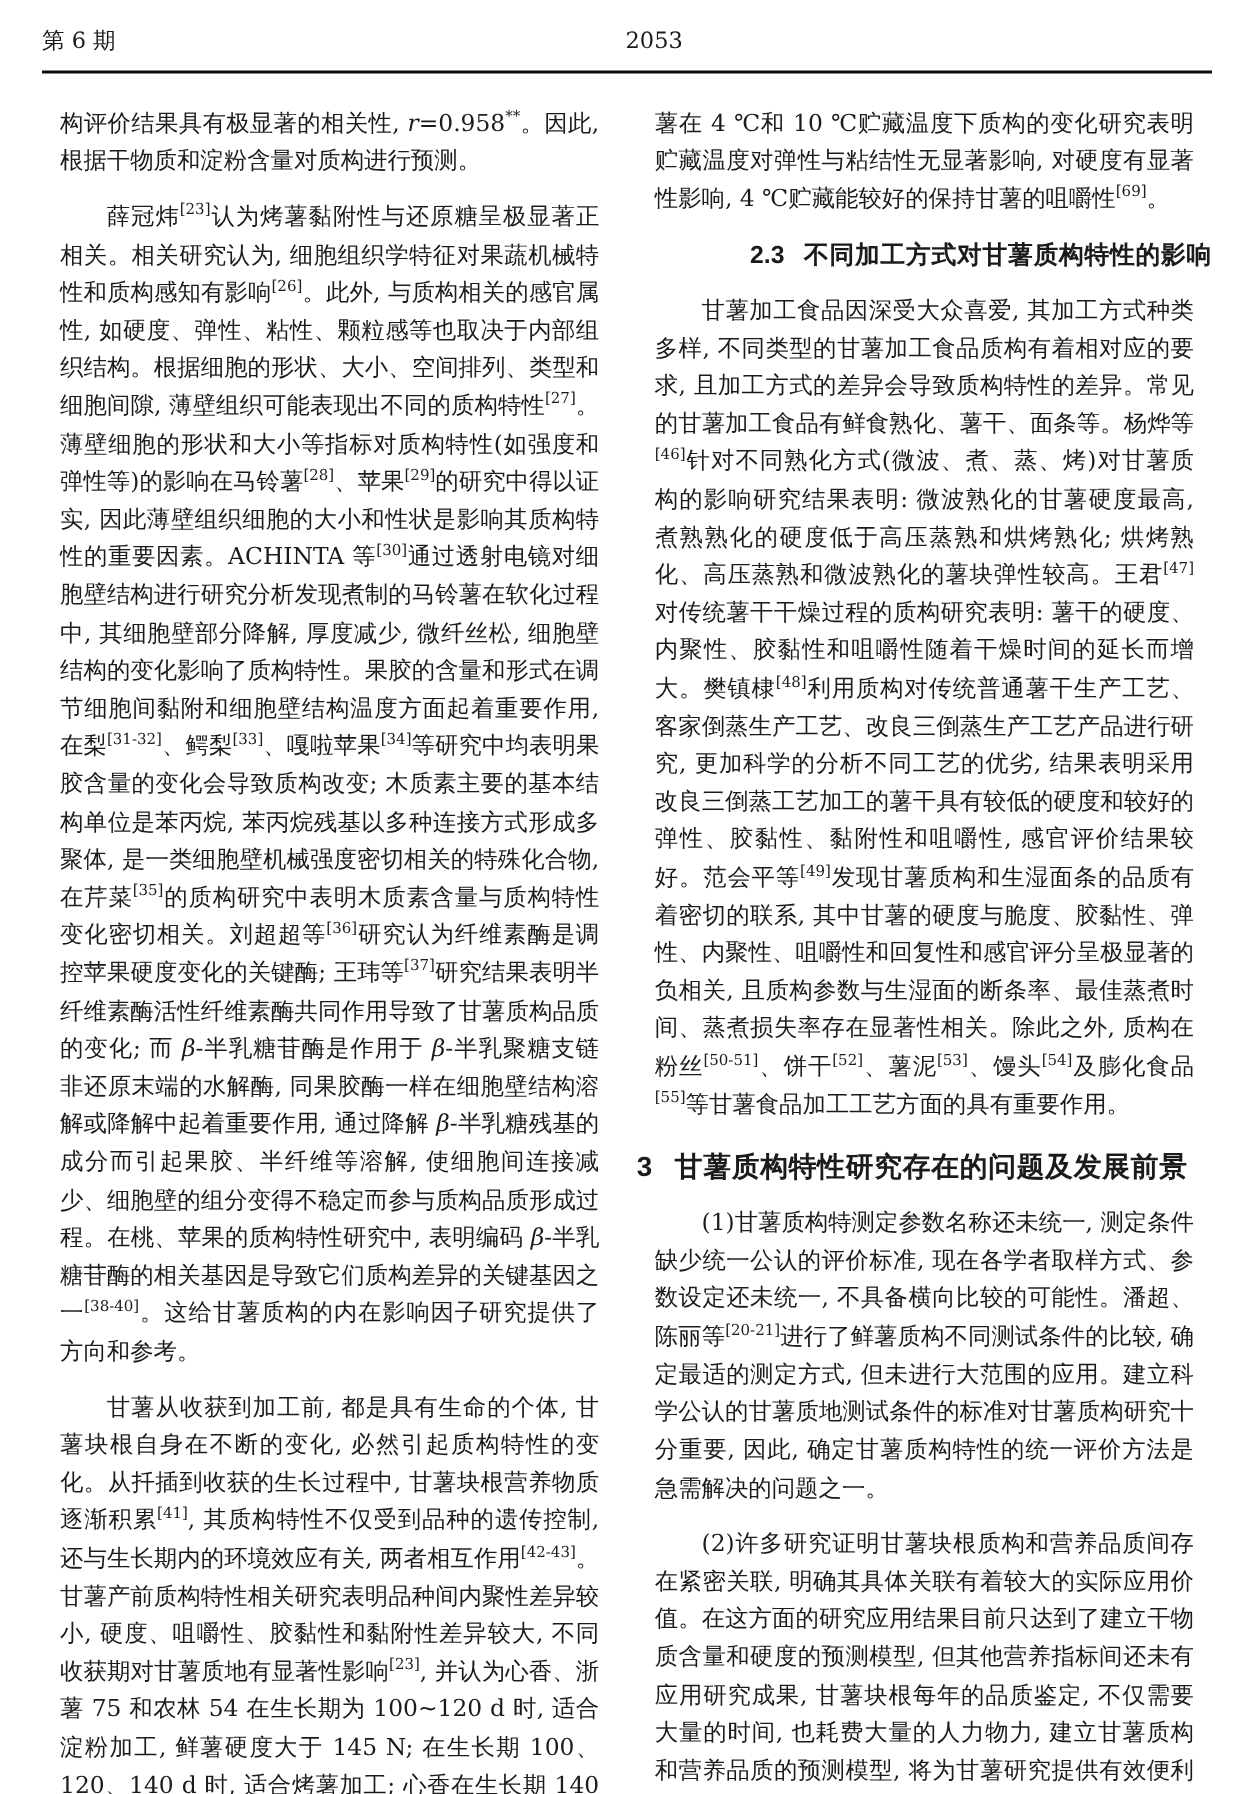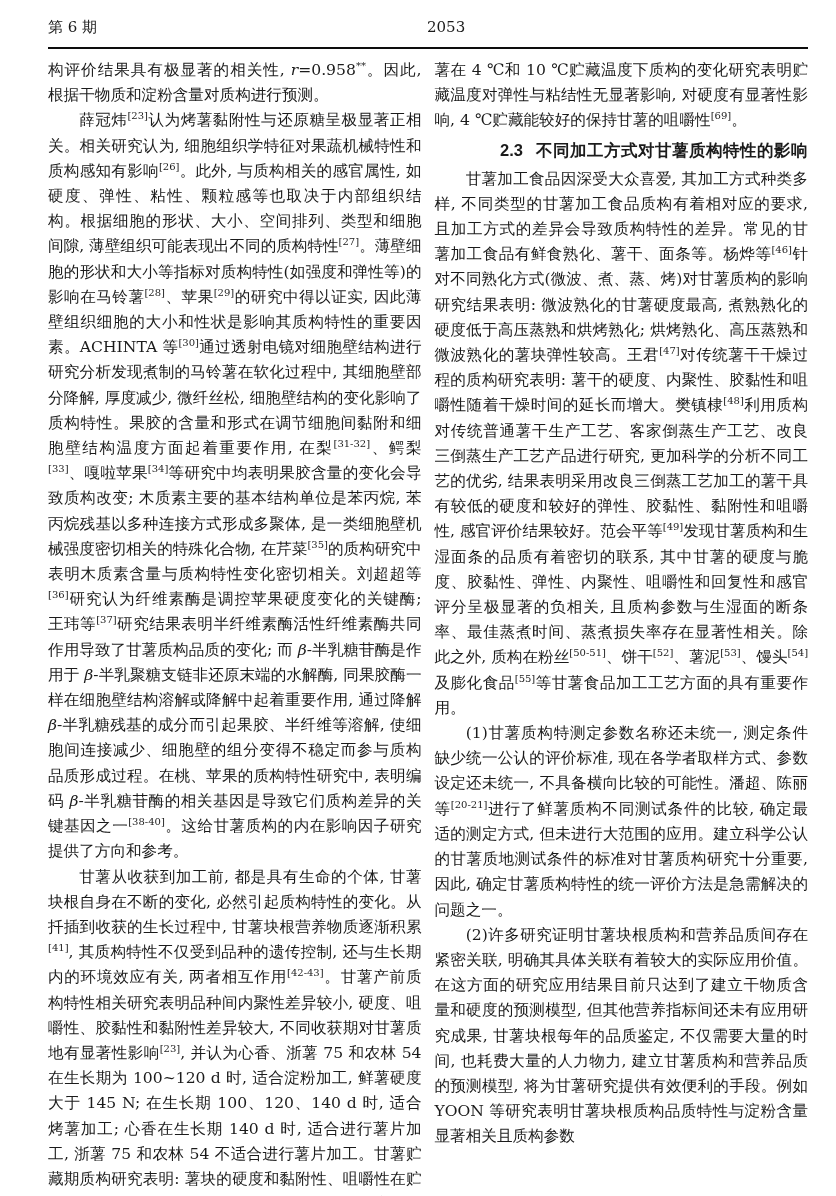--- a/index.html
+++ b/index.html
@@ -5,21 +5,21 @@
   html, body { margin: 0; padding: 0; background: #ffffff; }
   body {
     width: 836px; height: 1196px;
     font-family: "DejaVu Serif", "Liberation Serif", serif;
     color: #1b1b1b;
     -webkit-font-smoothing: antialiased;
   }
   .page {
     box-sizing: border-box;
     width: 836px; height: 1196px;
-    padding: 14px 28px 0 48px;
+    padding: 14px 28px 0 28px;
     background: #ffffff;
     overflow: hidden;
   }
   .page-header {
     display: flex;
     align-items: baseline;
     font-size: 15px;
     line-height: 22px;
     padding: 2px 2px 0 0;
   }
@@ -37,21 +37,21 @@
     margin-top: 9px;
   }
   .col {
     flex: 1;
     width: 383px;
     font-size: 15.6px;
     line-height: 25.2px;
     text-align: justify;
     text-justify: inter-ideograph;
   }
-  p.para { margin: 0; }
+  p.para { margin: 12px; }
   p.para.indent { text-indent: 2em; }
   sup.cite {
     font-size: 10px;
     line-height: 0;
     vertical-align: super;
     letter-spacing: 0;
   }
   .h2 {
     font-family: "Liberation Sans", "DejaVu Sans", sans-serif;
     font-weight: bold;
@@ -86,17 +86,18 @@
   <div class="columns">
     <div class="col">
         <p class="para">构评价结果具有极显著的相关性, <i>r</i>=0.958<sup class="cite">**</sup>。因此, 根据干物质和淀粉含量对质构进行预测。</p>
         <p class="para indent">薛冠炜<sup class="cite">[23]</sup>认为烤薯黏附性与还原糖呈极显著正相关。相关研究认为, 细胞组织学特征对果蔬机械特性和质构感知有影响<sup class="cite">[26]</sup>。此外, 与质构相关的感官属性, 如硬度、弹性、粘性、颗粒感等也取决于内部组织结构。根据细胞的形状、大小、空间排列、类型和细胞间隙, 薄壁组织可能表现出不同的质构特性<sup class="cite">[27]</sup>。薄壁细胞的形状和大小等指标对质构特性(如强度和弹性等)的影响在马铃薯<sup class="cite">[28]</sup>、苹果<sup class="cite">[29]</sup>的研究中得以证实, 因此薄壁组织细胞的大小和性状是影响其质构特性的重要因素。ACHINTA 等<sup class="cite">[30]</sup>通过透射电镜对细胞壁结构进行研究分析发现煮制的马铃薯在软化过程中, 其细胞壁部分降解, 厚度减少, 微纤丝松, 细胞壁结构的变化影响了质构特性。果胶的含量和形式在调节细胞间黏附和细胞壁结构温度方面起着重要作用, 在梨<sup class="cite">[31-32]</sup>、鳄梨<sup class="cite">[33]</sup>、嘎啦苹果<sup class="cite">[34]</sup>等研究中均表明果胶含量的变化会导致质构改变; 木质素主要的基本结构单位是苯丙烷, 苯丙烷残基以多种连接方式形成多聚体, 是一类细胞壁机械强度密切相关的特殊化合物, 在芹菜<sup class="cite">[35]</sup>的质构研究中表明木质素含量与质构特性变化密切相关。刘超超等<sup class="cite">[36]</sup>研究认为纤维素酶是调控苹果硬度变化的关键酶; 王玮等<sup class="cite">[37]</sup>研究结果表明半纤维素酶活性纤维素酶共同作用导致了甘薯质构品质的变化; 而 <i>β</i>-半乳糖苷酶是作用于 <i>β</i>-半乳聚糖支链非还原末端的水解酶, 同果胶酶一样在细胞壁结构溶解或降解中起着重要作用, 通过降解 <i>β</i>-半乳糖残基的成分而引起果胶、半纤维等溶解, 使细胞间连接减少、细胞壁的组分变得不稳定而参与质构品质形成过程。在桃、苹果的质构特性研究中, 表明编码 <i>β</i>-半乳糖苷酶的相关基因是导致它们质构差异的关键基因之一<sup class="cite">[38-40]</sup>。这给甘薯质构的内在影响因子研究提供了方向和参考。</p>
         <p class="para indent">甘薯从收获到加工前, 都是具有生命的个体, 甘薯块根自身在不断的变化, 必然引起质构特性的变化。从扦插到收获的生长过程中, 甘薯块根营养物质逐渐积累<sup class="cite">[41]</sup>, 其质构特性不仅受到品种的遗传控制, 还与生长期内的环境效应有关, 两者相互作用<sup class="cite">[42-43]</sup>。甘薯产前质构特性相关研究表明品种间内聚性差异较小, 硬度、咀嚼性、胶黏性和黏附性差异较大, 不同收获期对甘薯质地有显著性影响<sup class="cite">[23]</sup>, 并认为心香、浙薯 75 和农林 54 在生长期为 100~120 d 时, 适合淀粉加工, 鲜薯硬度大于 145 N; 在生长期 100、120、140 d 时, 适合烤薯加工; 心香在生长期 140 d 时, 适合进行薯片加工, 浙薯 75 和农林 54 不适合进行薯片加工。甘薯贮藏期质构研究表明: 薯块的硬度和黏附性、咀嚼性在贮藏期呈下降趋势, 且在储藏的后期薯块质构特性变化较缓, 薯块的黏附性和咀嚼性随着薯块的增大而增加。甘</p>
       </div>
     <div class="col">
         <p class="para">薯在 4 ℃和 10 ℃贮藏温度下质构的变化研究表明贮藏温度对弹性与粘结性无显著影响, 对硬度有显著性影响, 4 ℃贮藏能较好的保持甘薯的咀嚼性<sup class="cite">[69]</sup>。</p>
         <div class="h2"><span class="hnum">2.3</span><span>不同加工方式对甘薯质构特性的影响</span></div>
         <p class="para indent">甘薯加工食品因深受大众喜爱, 其加工方式种类多样, 不同类型的甘薯加工食品质构有着相对应的要求, 且加工方式的差异会导致质构特性的差异。常见的甘薯加工食品有鲜食熟化、薯干、面条等。杨烨等<sup class="cite">[46]</sup>针对不同熟化方式(微波、煮、蒸、烤)对甘薯质构的影响研究结果表明: 微波熟化的甘薯硬度最高, 煮熟熟化的硬度低于高压蒸熟和烘烤熟化; 烘烤熟化、高压蒸熟和微波熟化的薯块弹性较高。王君<sup class="cite">[47]</sup>对传统薯干干燥过程的质构研究表明: 薯干的硬度、内聚性、胶黏性和咀嚼性随着干燥时间的延长而增大。樊镇棣<sup class="cite">[48]</sup>利用质构对传统普通薯干生产工艺、客家倒蒸生产工艺、改良三倒蒸生产工艺产品进行研究, 更加科学的分析不同工艺的优劣, 结果表明采用改良三倒蒸工艺加工的薯干具有较低的硬度和较好的弹性、胶黏性、黏附性和咀嚼性, 感官评价结果较好。范会平等<sup class="cite">[49]</sup>发现甘薯质构和生湿面条的品质有着密切的联系, 其中甘薯的硬度与脆度、胶黏性、弹性、内聚性、咀嚼性和回复性和感官评分呈极显著的负相关, 且质构参数与生湿面的断条率、最佳蒸煮时间、蒸煮损失率存在显著性相关。除此之外, 质构在粉丝<sup class="cite">[50-51]</sup>、饼干<sup class="cite">[52]</sup>、薯泥<sup class="cite">[53]</sup>、馒头<sup class="cite">[54]</sup>及膨化食品<sup class="cite">[55]</sup>等甘薯食品加工工艺方面的具有重要作用。</p>
+        <div class="h1"><span class="hnum">3</span><span>甘薯质构特性研究存在的问题及发展前景</span></div>
         <p class="para indent">(1)甘薯质构特测定参数名称还未统一, 测定条件缺少统一公认的评价标准, 现在各学者取样方式、参数设定还未统一, 不具备横向比较的可能性。潘超、陈丽等<sup class="cite">[20-21]</sup>进行了鲜薯质构不同测试条件的比较, 确定最适的测定方式, 但未进行大范围的应用。建立科学公认的甘薯质地测试条件的标准对甘薯质构研究十分重要, 因此, 确定甘薯质构特性的统一评价方法是急需解决的问题之一。</p>
         <p class="para indent">(2)许多研究证明甘薯块根质构和营养品质间存在紧密关联, 明确其具体关联有着较大的实际应用价值。在这方面的研究应用结果目前只达到了建立干物质含量和硬度的预测模型, 但其他营养指标间还未有应用研究成果, 甘薯块根每年的品质鉴定, 不仅需要大量的时间, 也耗费大量的人力物力, 建立甘薯质构和营养品质的预测模型, 将为甘薯研究提供有效便利的手段。例如 YOON 等研究表明甘薯块根质构品质特性与淀粉含量显著相关且质构参数</p>
       </div>
   </div>
 </div>
 
 </body></html>

